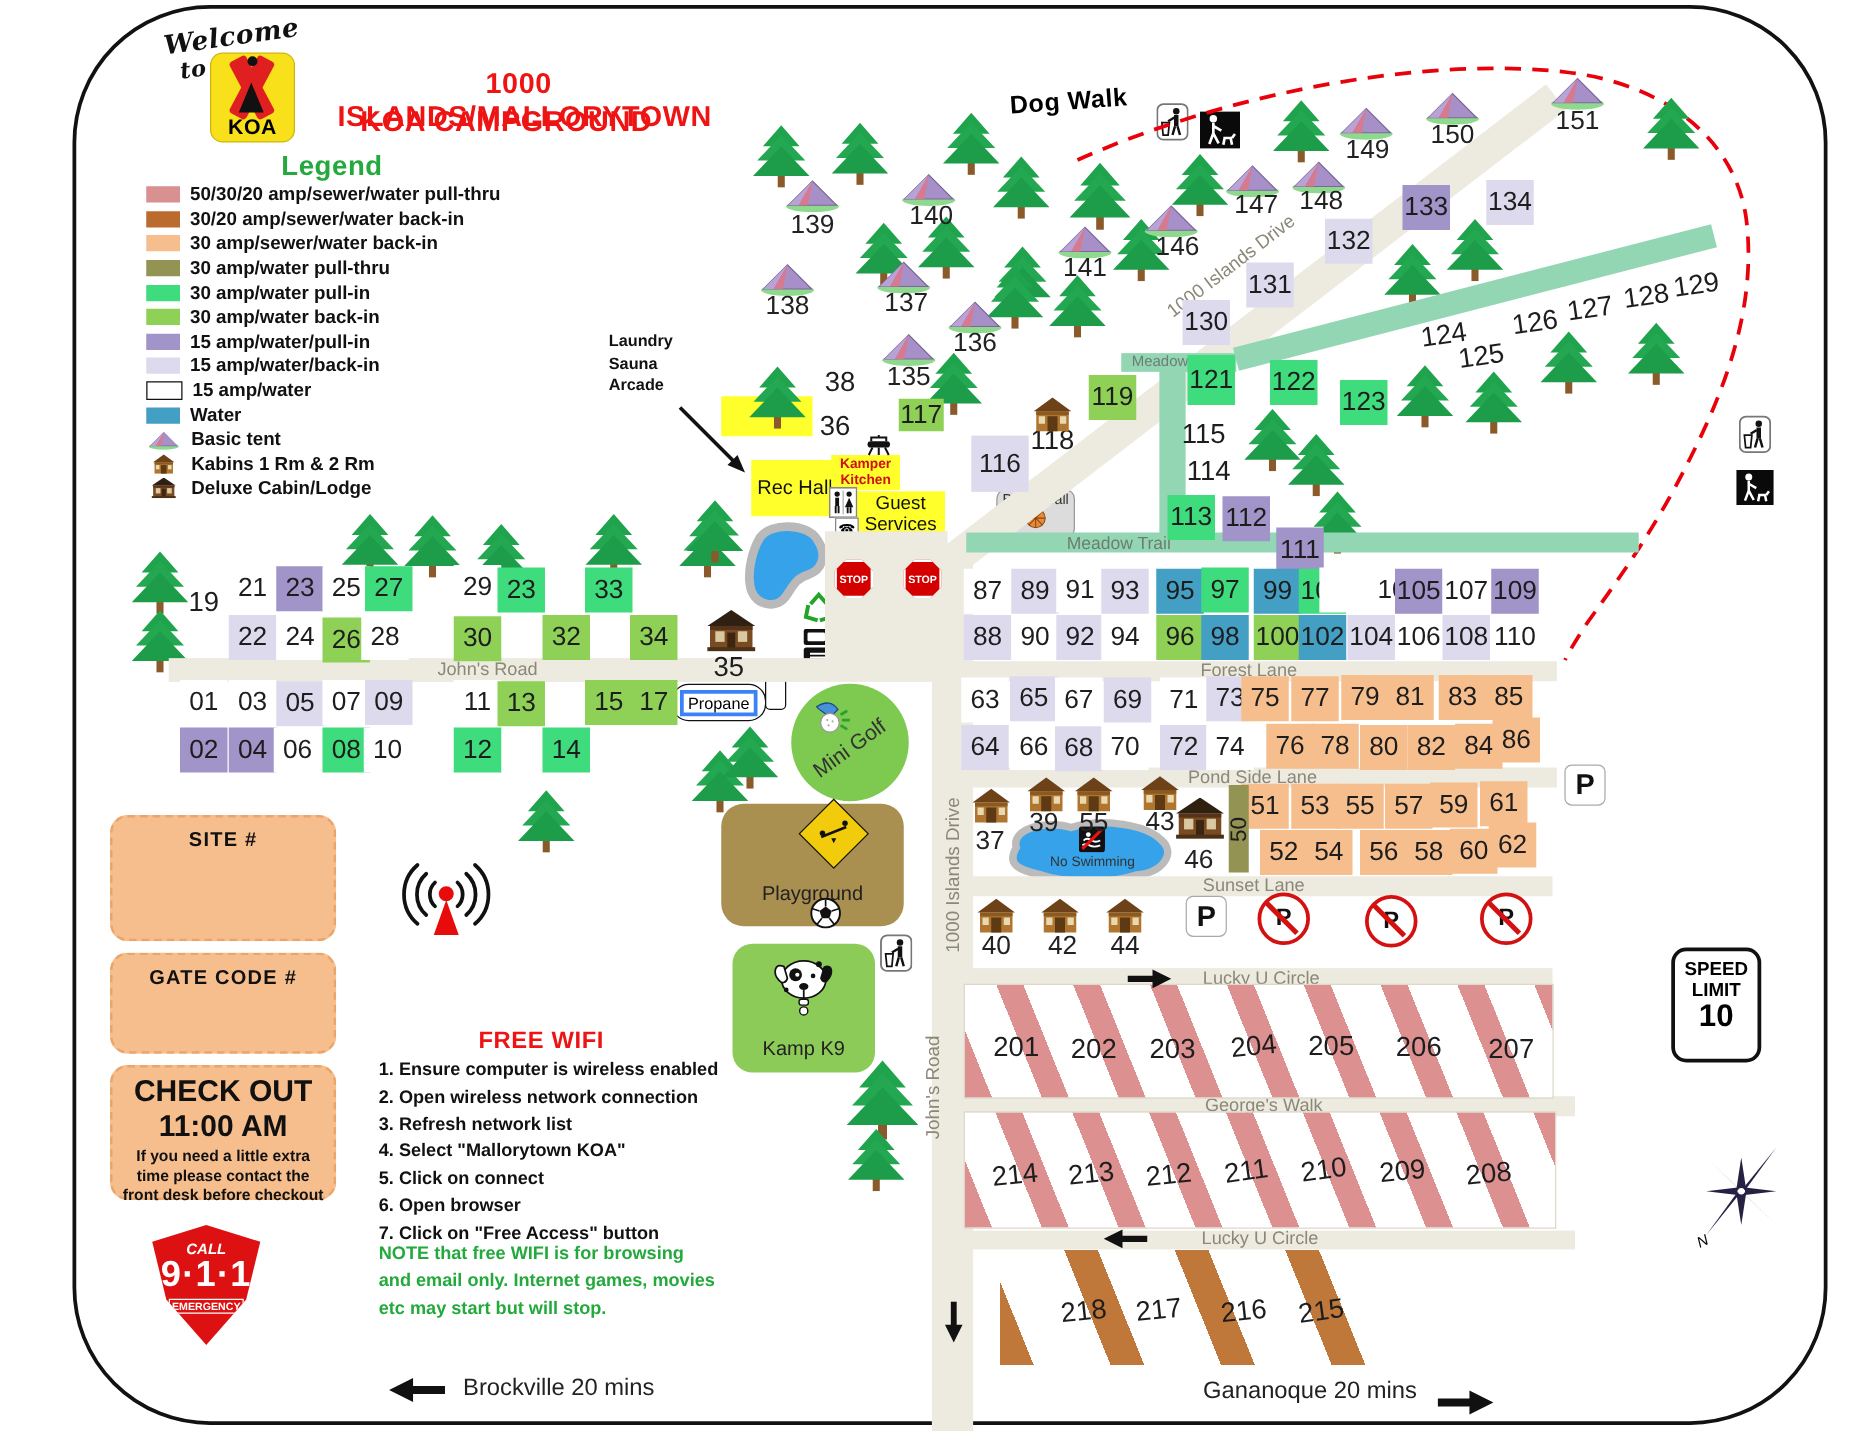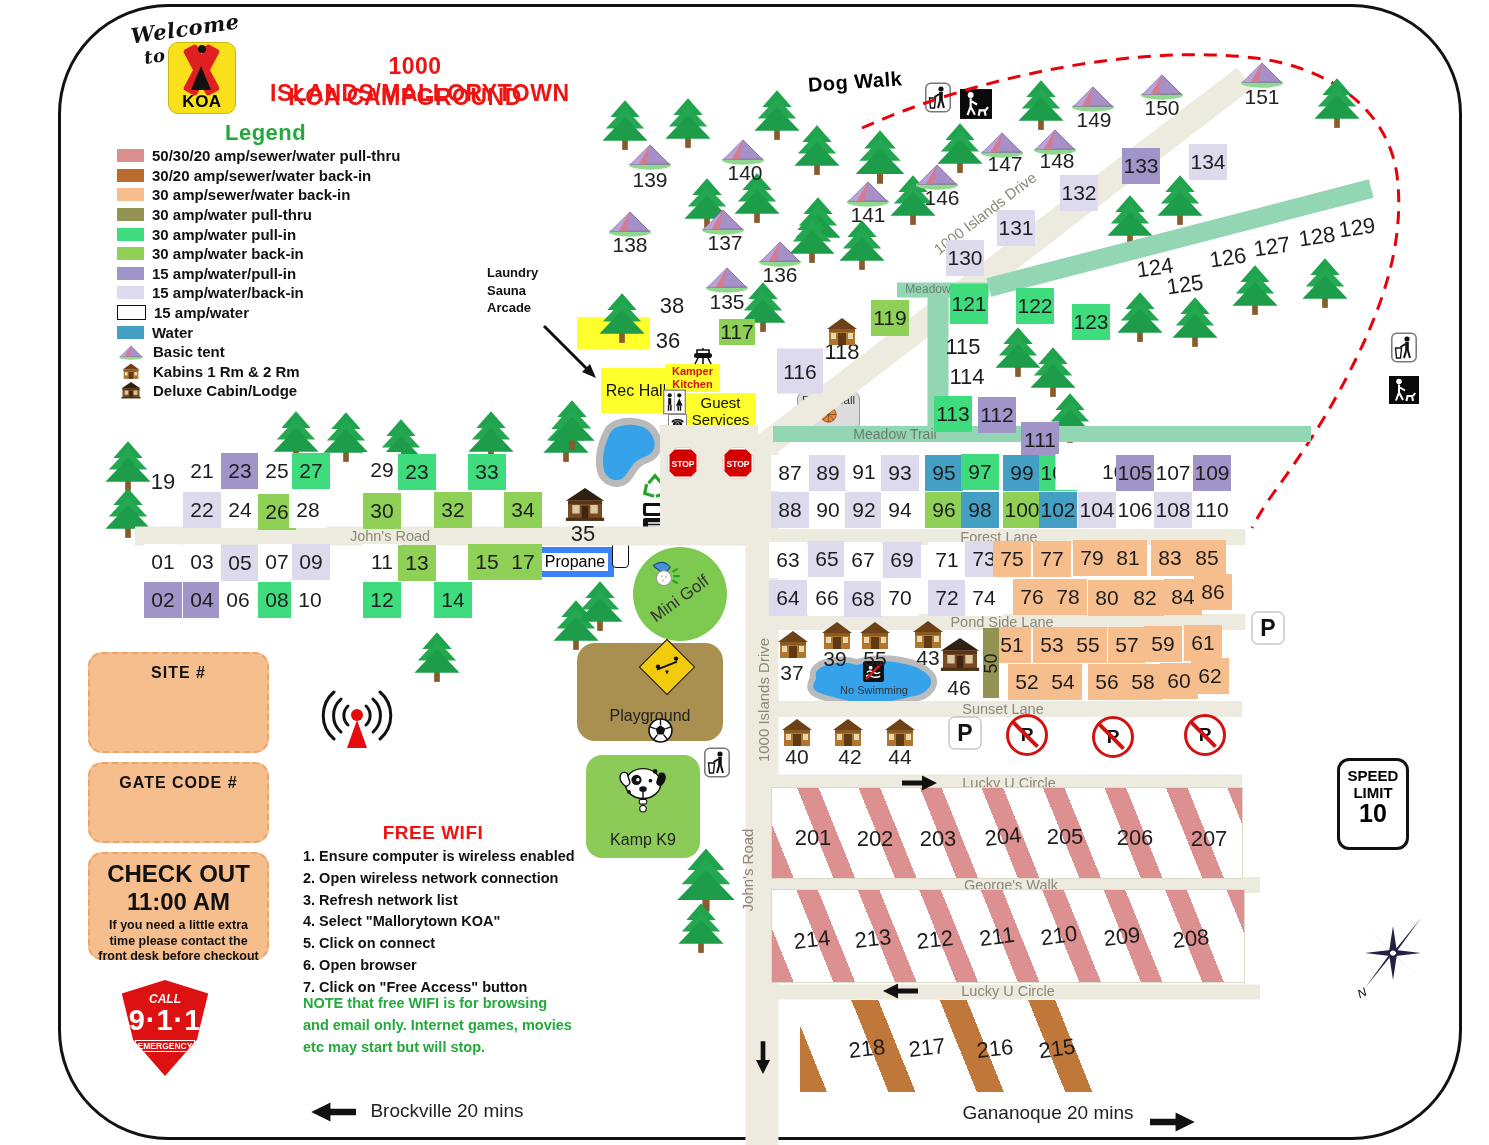--- a/index.html
+++ b/index.html
@@ -328,21 +328,21 @@
     </svg>
 
   <div class="abs" style="left:586px;top:755px;width:114px;height:103px;background:#8ccb57;border-radius:16px">
     <svg class="abs" style="left:29px;top:8px" width="56" height="56">
         <use href="#sym-dog" width="100%" height="100%"></use>
       </svg>
     <div class="abs" style="left:0;top:76px;width:100%;text-align:center;font-size:16px;color:#222">Kamp K9</div>
   </div>
 
   <div class="abs" style="left:537px;top:547px;width:74px;height:28px;background:#fff;border:1.5px solid #111;border-radius:14px;display:flex;align-items:center;justify-content:center">
-    <span style="font-size:16px;border:6px solid #3b82f6;padding:0 3px">Propane</span>
+    <span style="font-size:13px;border:3px solid #3b82f6;padding:0 3px">Propane</span>
   </div>
   <div class="abs" style="left:612px;top:540px;width:15px;height:26px;background:#fff;border:1.5px solid #111;border-radius:6px 6px 4px 4px"></div>
 
   <svg class="abs" style="left:795px;top:650px" width="148" height="60" viewBox="0 0 148 60">
     <path d="M18 28 C14 12,44 6,62 12 C88 4,122 10,134 22 C146 32,136 48,114 50 C90 58,56 56,38 50 C20 46,10 42,18 28 Z" fill="#35a2ea" stroke="#bbb" stroke-width="6"></path>
   </svg>
   <svg class="abs" style="left:863px;top:661px" width="21" height="21">
       <use href="#sym-noswim" width="100%" height="100%"></use>
     </svg>
   <div class="ctr" style="left:874px;top:690px;font-size:11px;color:#333;white-space:nowrap">No Swimming</div>

